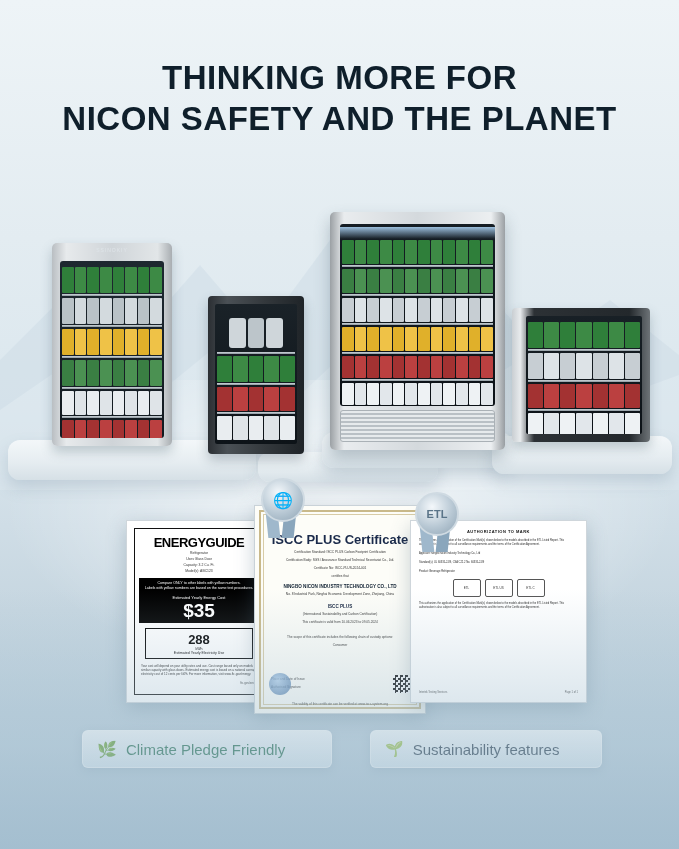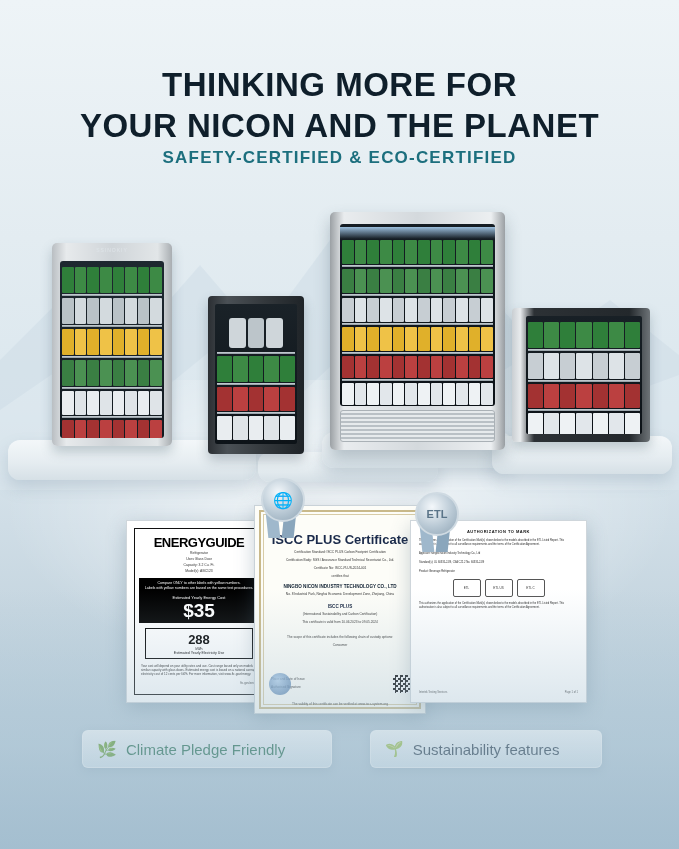--- a/index.html
+++ b/index.html
@@ -29,21 +29,21 @@
     position:absolute;left:0;right:0;bottom:0;height:260px;
     background:linear-gradient(180deg, rgba(186,206,219,0) 0%, rgba(170,196,212,.55) 60%, rgba(160,188,206,.8) 100%);
   }
 
   
   .headline{
     position:absolute;left:0;right:0;top:54px;text-align:center;
     color:#0f1f2b;
   }
   .headline h1{
-    margin:10px;font-size:33px;line-height:1.25;font-weight:bold;letter-spacing:.5px;
+    margin:3px;font-size:33px;line-height:1.25;font-weight:bold;letter-spacing:.5px;
   }
   .subhead{
     position:absolute;left:0;right:0;top:148px;text-align:center;
     color:#1c6f7e;font-size:17px;letter-spacing:1.2px;font-weight:bold;
   }
 
   
   .podium{
     position:absolute;border-radius:12px;
     background:linear-gradient(180deg,#f3f7f9 0%,#e6edf1 55%,#d6e0e6 100%);
@@ -203,24 +203,23 @@
     <svg viewBox="0 0 679 320" preserveAspectRatio="none">
       <polygon points="0,320 0,190 70,120 130,175 200,95 260,165 330,70 400,160 470,105 540,180 610,130 679,185 679,320" fill="#cfdde7"></polygon>
       <polygon points="0,320 0,240 80,185 150,230 230,165 300,225 380,150 460,225 530,185 610,230 679,205 679,320" fill="#dde8ef"></polygon>
     </svg>
   </div>
   <div class="ice-haze"></div>
 
   <div class="headline">
     <h1>
       <span>THINKING MORE FOR</span><br>
-      <span>YOUR NICON AND THE PLANET</span>
+      <span>NICON SAFETY AND THE PLANET</span>
     </h1>
   </div>
-  <div class="subhead">SAFETY-CERTIFIED &amp; ECO-CERTIFIED</div>
 
   <div class="podium left"></div>
   <div class="podium mid"></div>
   <div class="podium midtall"></div>
   <div class="podium right"></div>
 
   <div class="unit" id="unit1">
     <div class="frame"></div>
     <div class="brand">SSINOKIY</div>
     <div class="glass">

